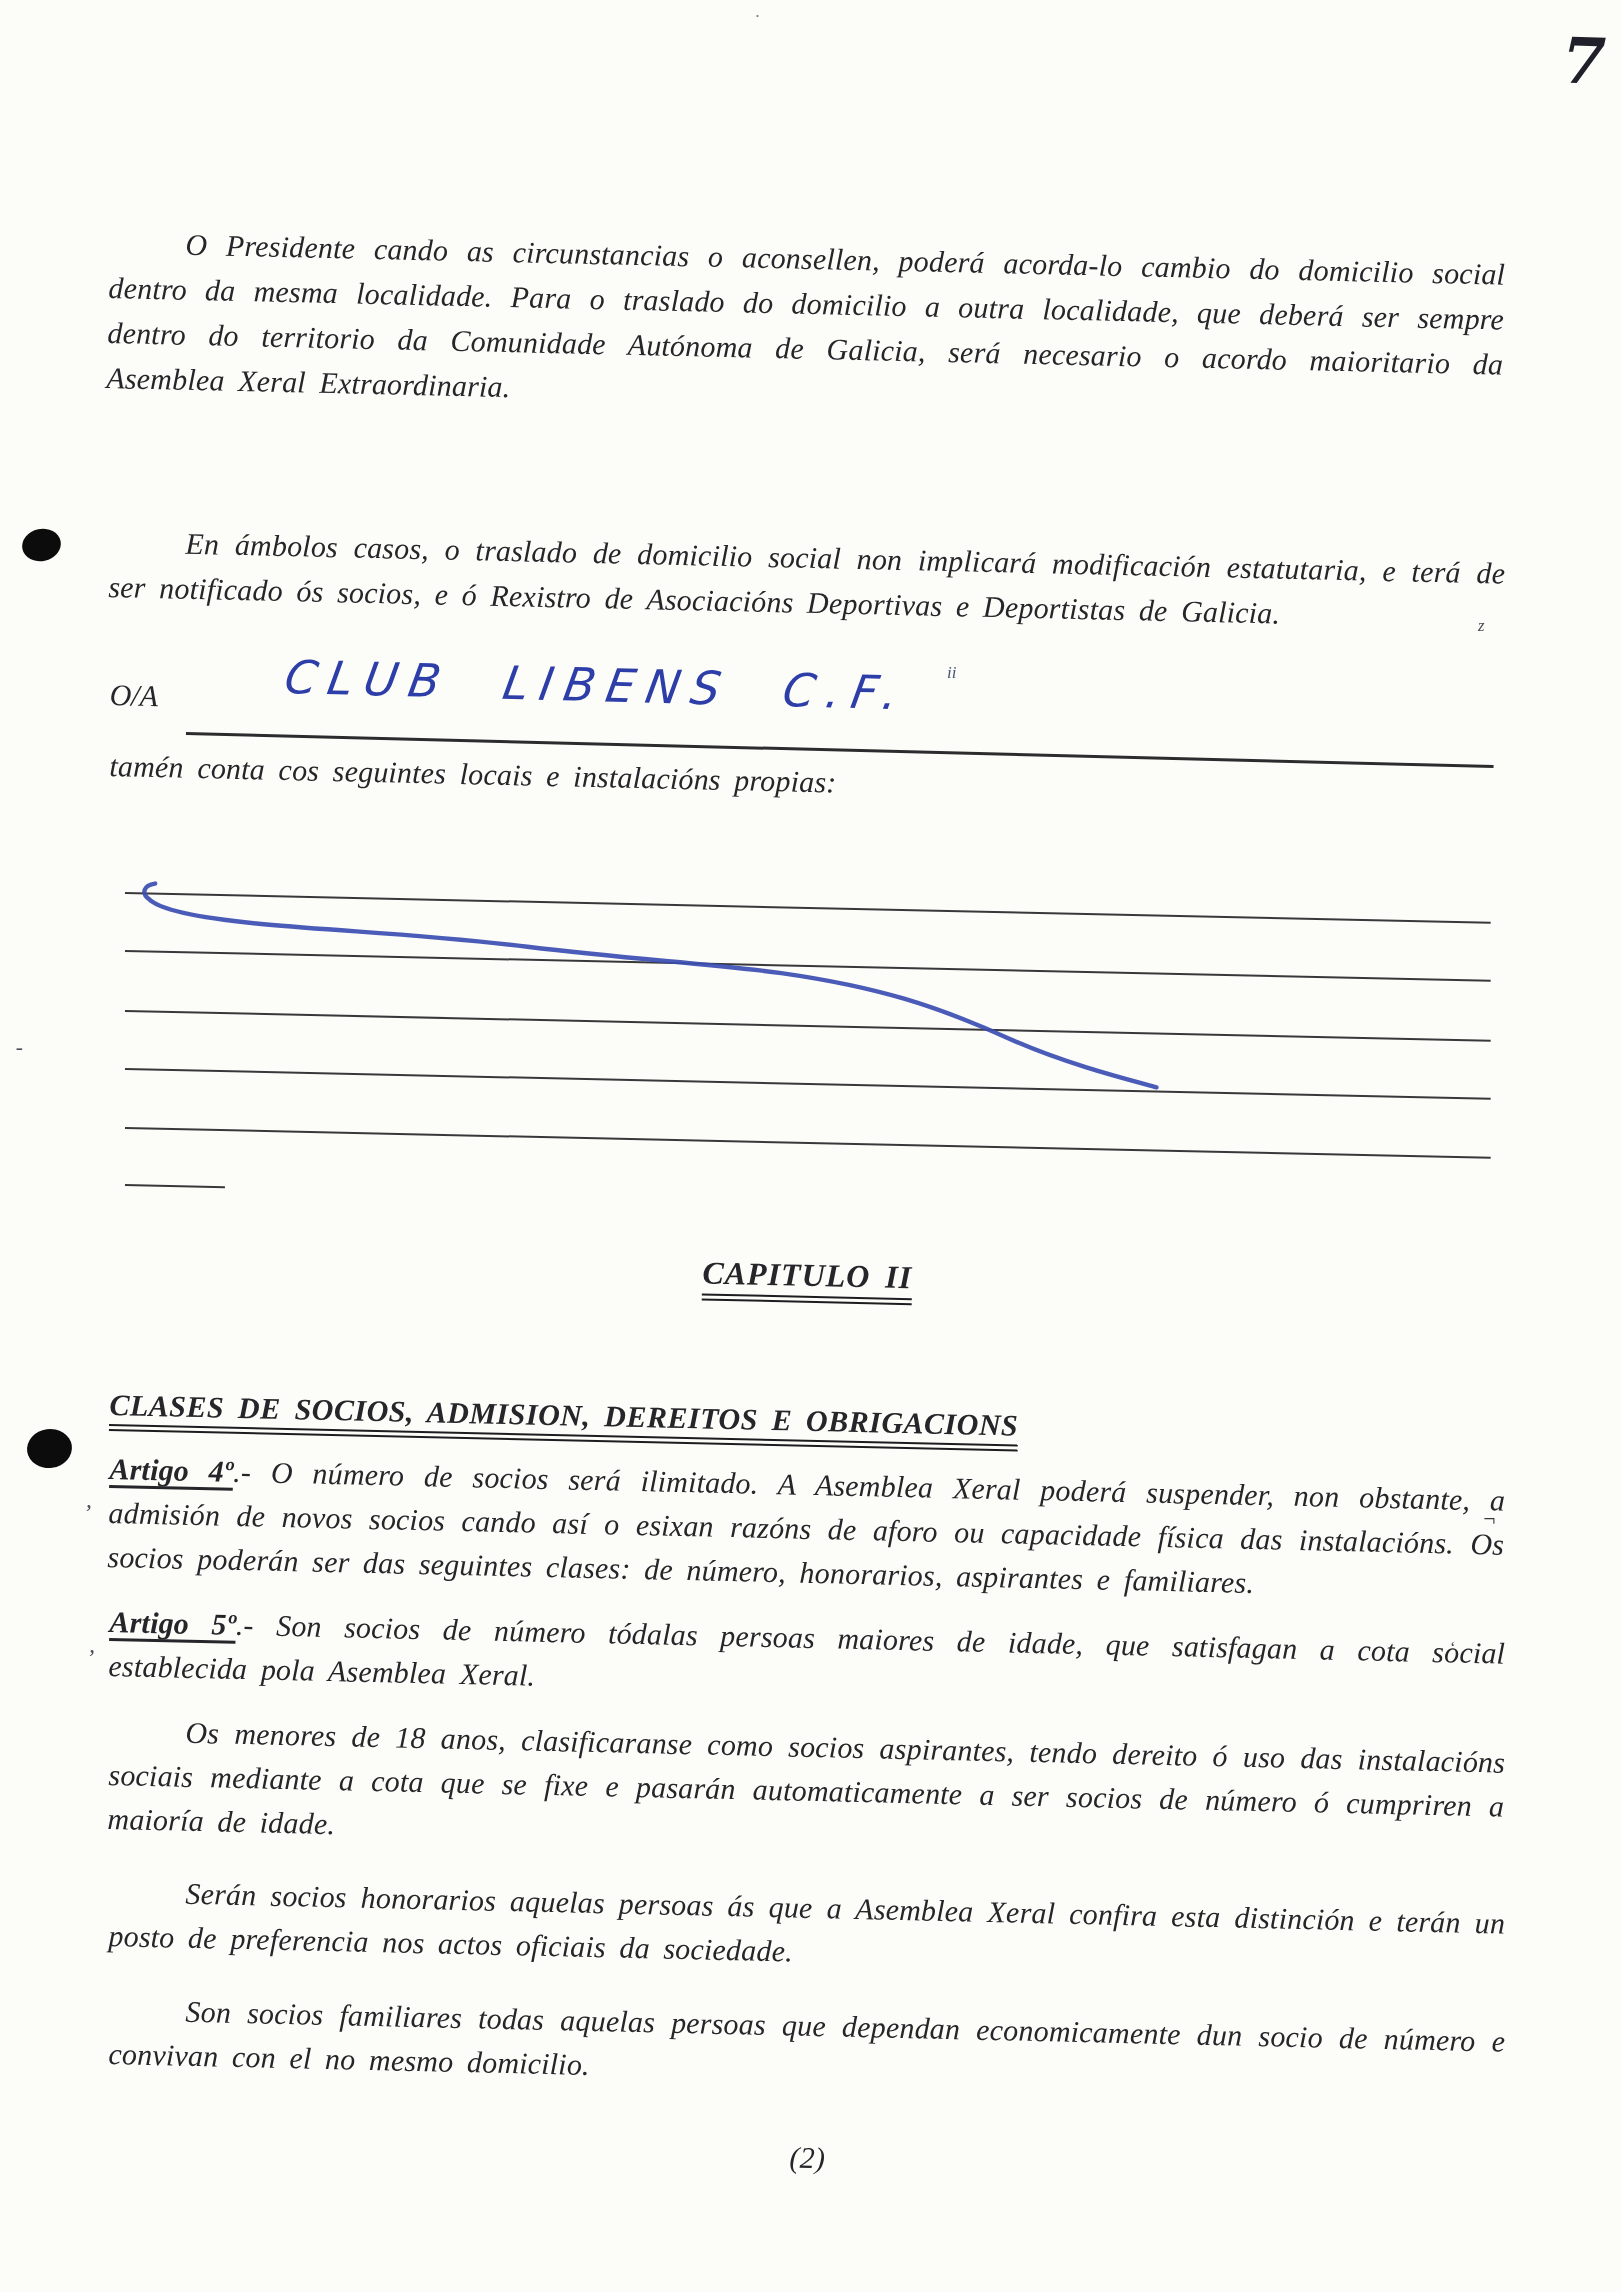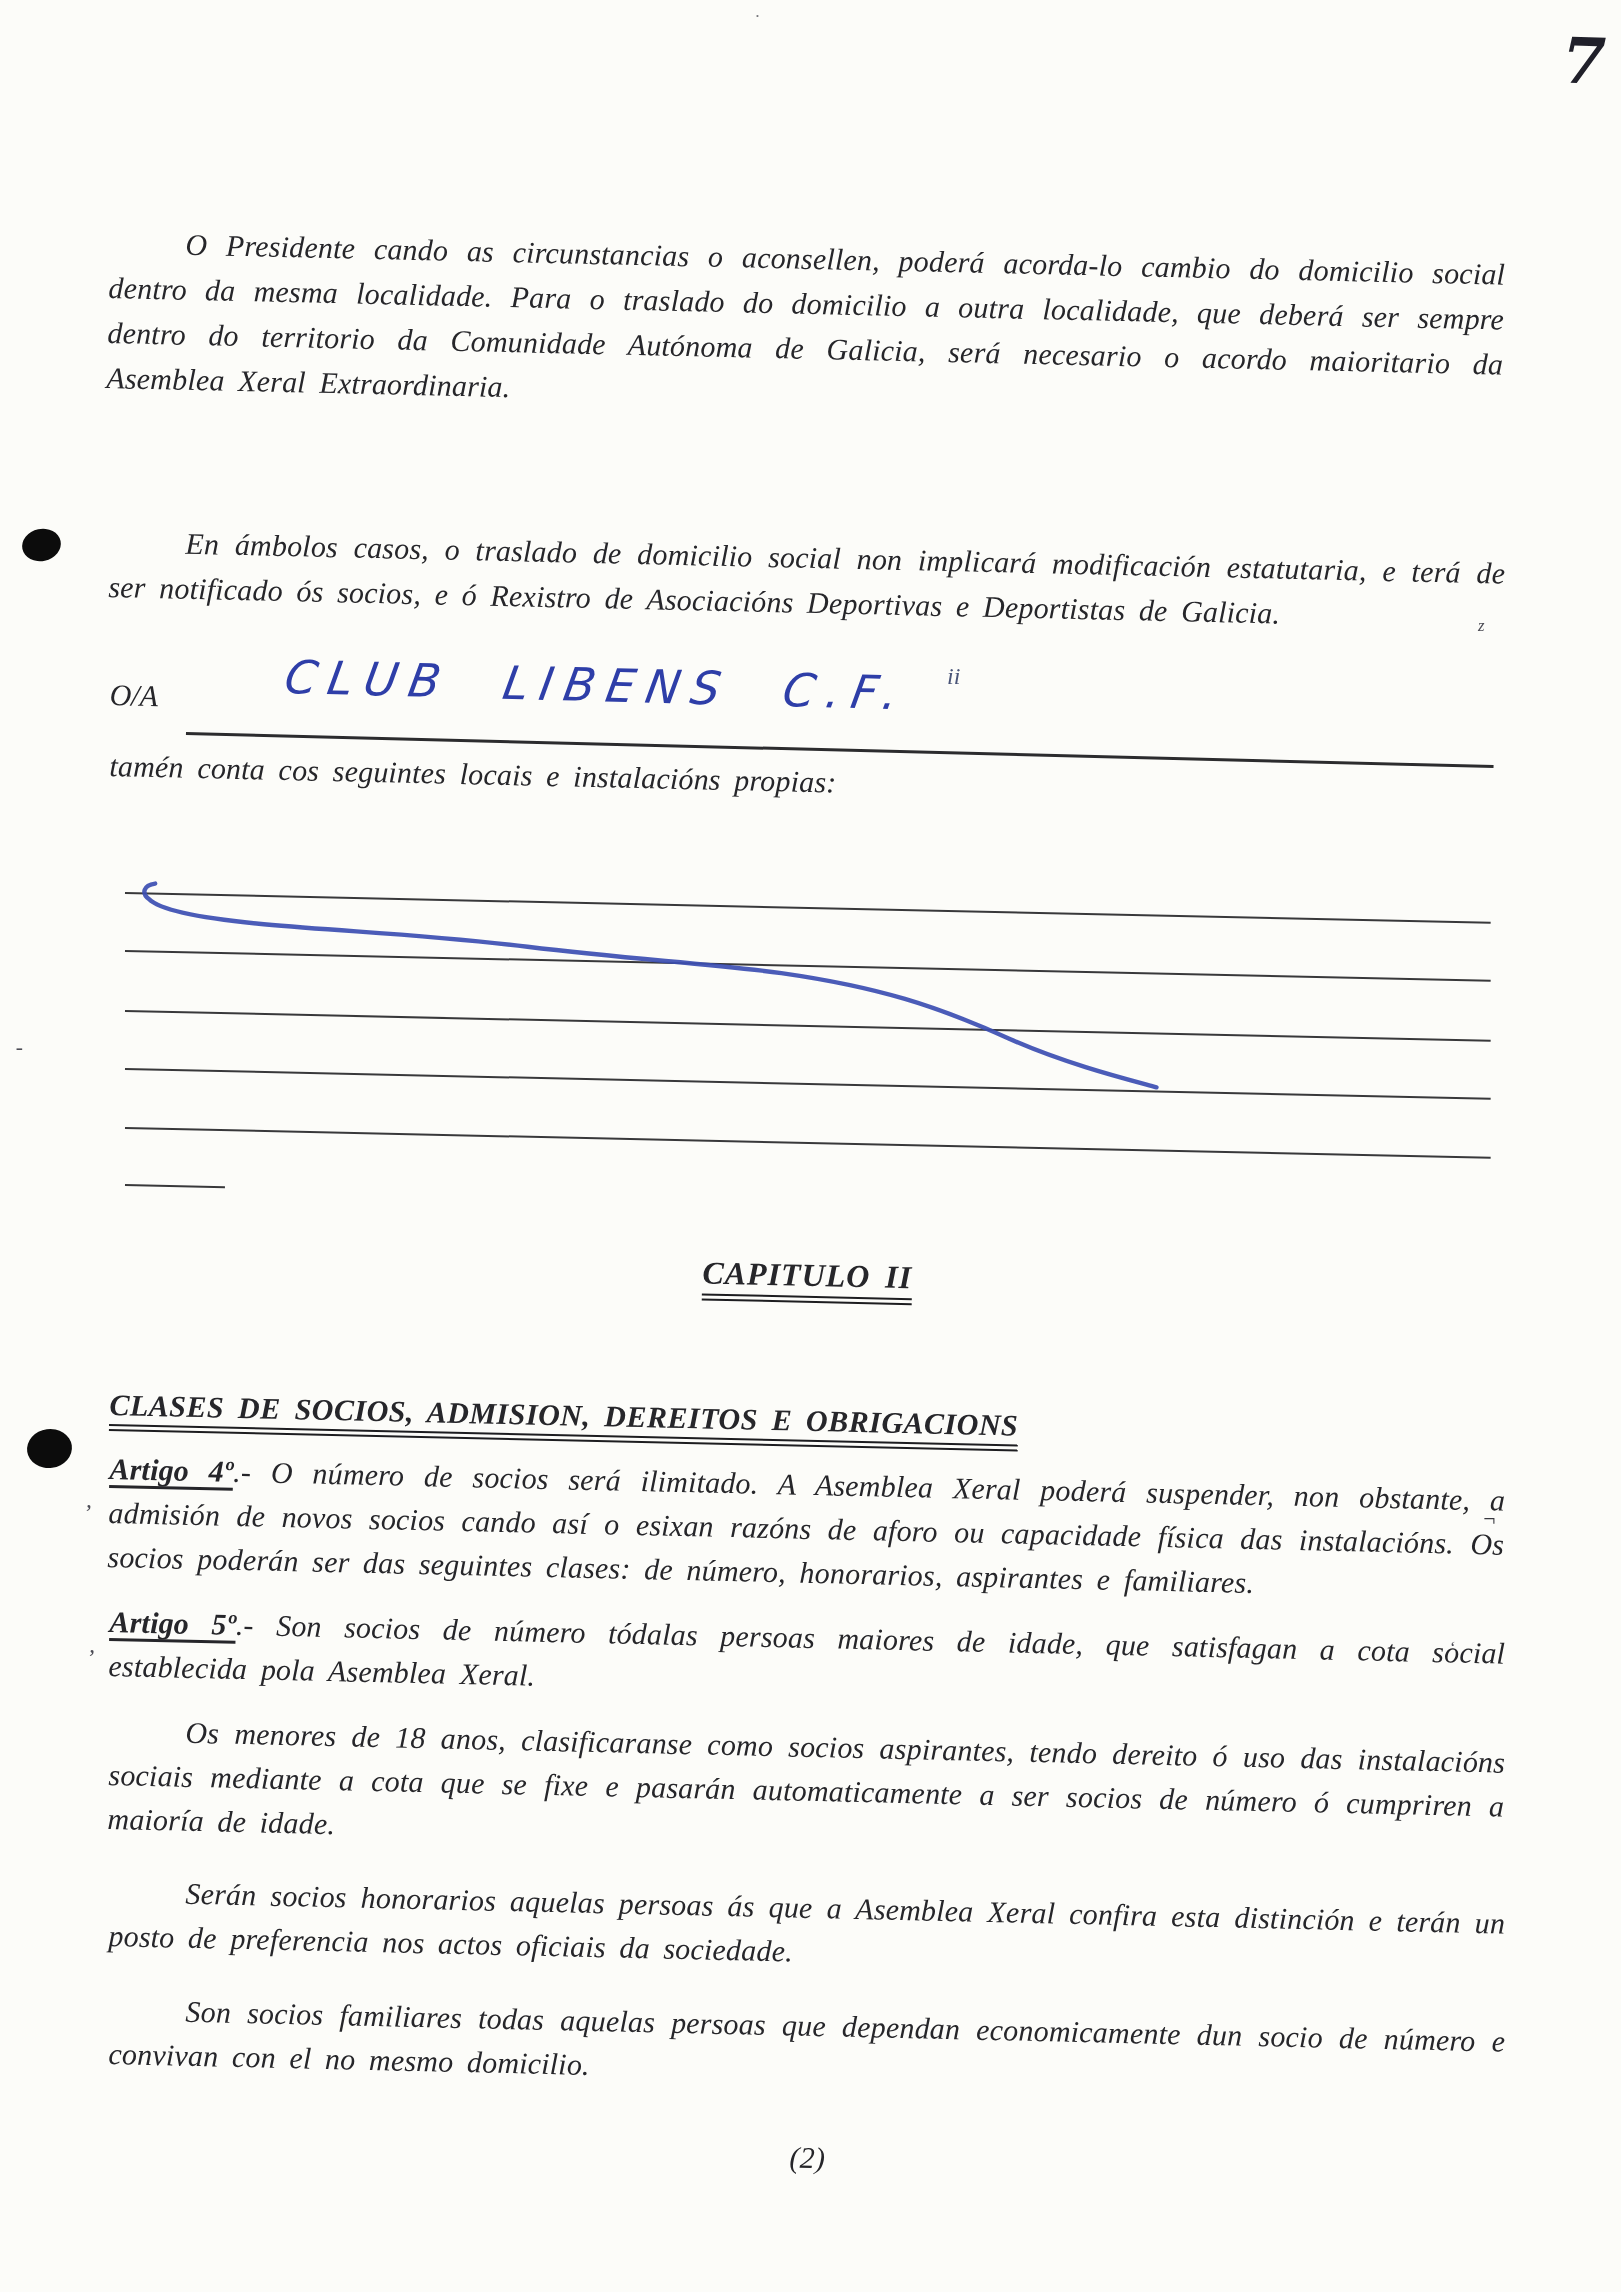--- a/index.html
+++ b/index.html
@@ -114,21 +114,21 @@
   </div>
 
   <div class="tb indent" style="top:1709px;line-height:44px;">Os menores de 18 anos, clasificaranse como socios aspirantes, tendo dereito ó uso das instalacións sociais mediante a cota que se fixe e pasarán automaticamente a ser socios de número ó cumpriren a maioría de idade.</div>
   <div class="tb indent" style="top:1870px;line-height:44px;">Serán socios honorarios aquelas persoas ás que a Asemblea Xeral confira esta distinción e terán un posto de preferencia nos actos oficiais da sociedade.</div>
   <div class="tb indent" style="top:1988px;line-height:44px;">Son socios familiares todas aquelas persoas que dependan economicamente dun socio de número e convivan con el no mesmo domicilio.</div>
 
   <div class="tb center" style="top:2119px;">
     <span>(2)</span>
   </div>
 
-  <span class="mk" style="left:947px;top:663px;font-size:24px;color:#4a5578;">ii</span>
+  <span class="mk" style="left:947px;top:663px;font-size:17px;color:#4a5578;">ii</span>
   <span class="mk" style="left:1478px;top:616px;font-size:16.7px;">z</span>
   <span class="mk" style="left:1482px;top:1507px;font-size:21.6px;color:#38383f;">¬</span>
   <span class="mk" style="left:86px;top:1486px;font-size:23.5px;">,</span>
   <span class="mk" style="left:88px;top:1631px;font-size:23.5px;">‚</span>
   <span class="mk" style="left:1449px;top:1637px;font-size:17.6px;">ʻ</span>
   <span class="mk" style="left:15.7px;top:1035px;font-size:21.6px;">-</span>
   <span class="mk" style="left:755px;top:5.9px;font-size:17.6px;color:#77777c;">·</span>
 
 </div>
 

